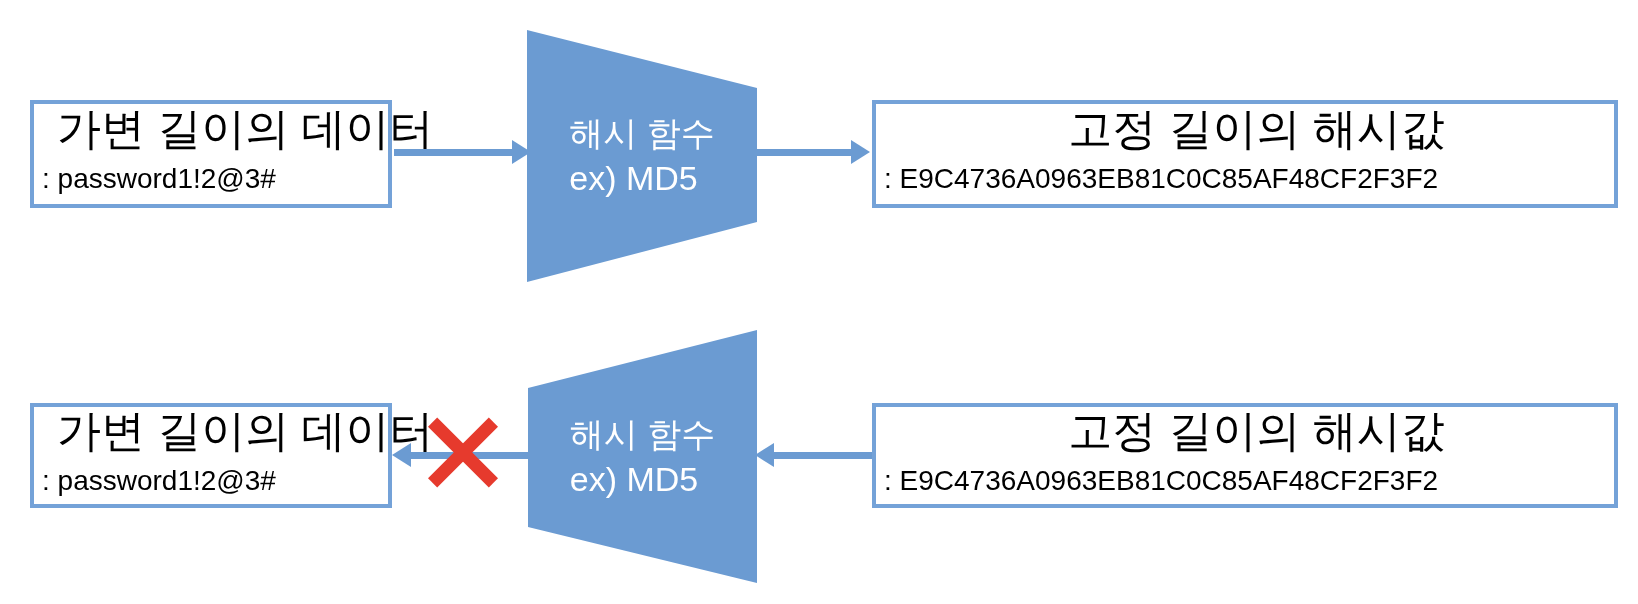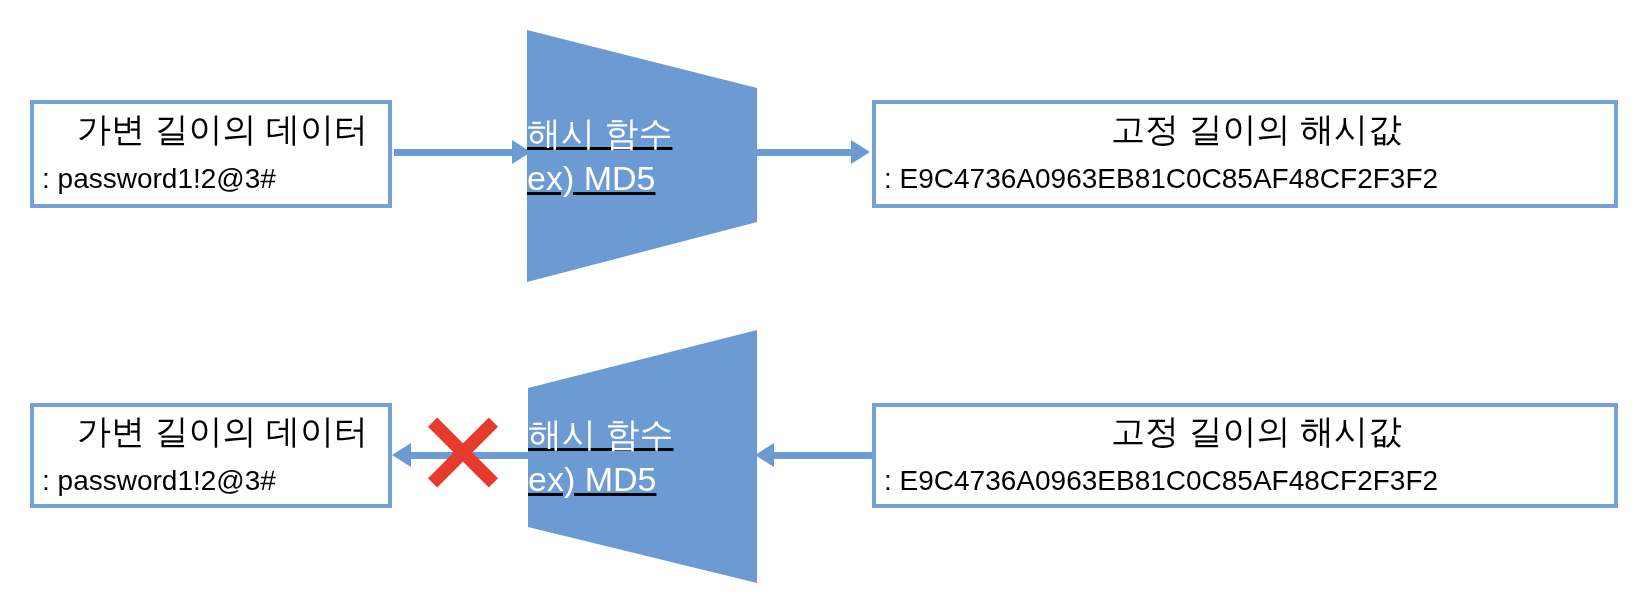--- a/index.html
+++ b/index.html
@@ -14,37 +14,37 @@
   .dbox{
     position:absolute;
     box-sizing:border-box;
     border:4px solid #74a2d8;
     background:#ffffff;
     display:flex;flex-direction:column;justify-content:center;
     color:#000000;
   }
   .dbox .line1{
     display:block;text-align:center;
-    font-size:34px;line-height:50px;white-space:nowrap;padding-left:23px;
+    font-size:44px;line-height:50px;white-space:nowrap;padding-left:23px;
   }
   .dbox .line2{
     display:block;text-align:left;padding-left:8px;
     font-size:28px;line-height:50px;white-space:nowrap;
     letter-spacing:0px;
   }
   #box-top-left   {left:30px;  top:100px; width:362px; height:108px;}
   #box-top-right  {left:872px; top:100px; width:746px; height:108px;}
   #box-bot-left   {left:30px;  top:403px; width:362px; height:105px;}
   #box-bot-right  {left:872px; top:403px; width:746px; height:105px;}
 
   
   .funnel{
     position:absolute;
     background:#6b9bd2;
-    display:flex;align-items:center;justify-content:flex-start;text-decoration:underline;
+    display:flex;align-items:center;justify-content:center;
   }
   .funnel .ftext{
     color:#ffffff;
     font-size:34px;line-height:45px;
     text-align:left;white-space:nowrap;
   }
   #funnel-top{
     left:527px;top:30px;width:230px;height:252px;
     clip-path:polygon(0 0, 100% 23%, 100% 76.2%, 0 100%);
   }

